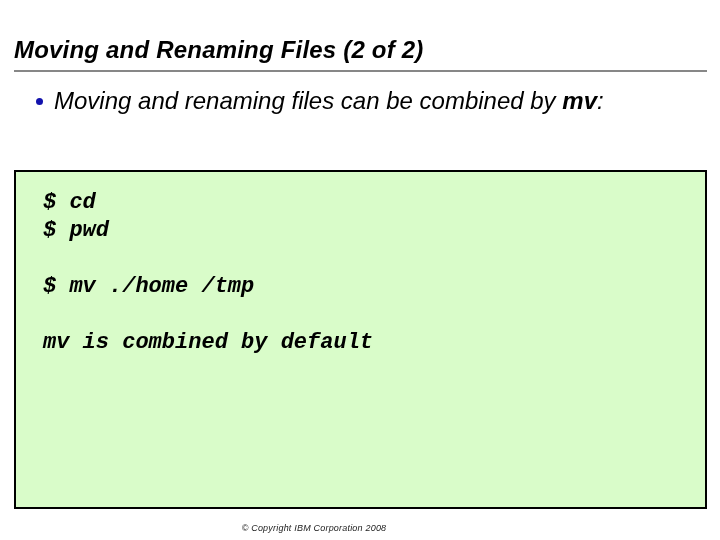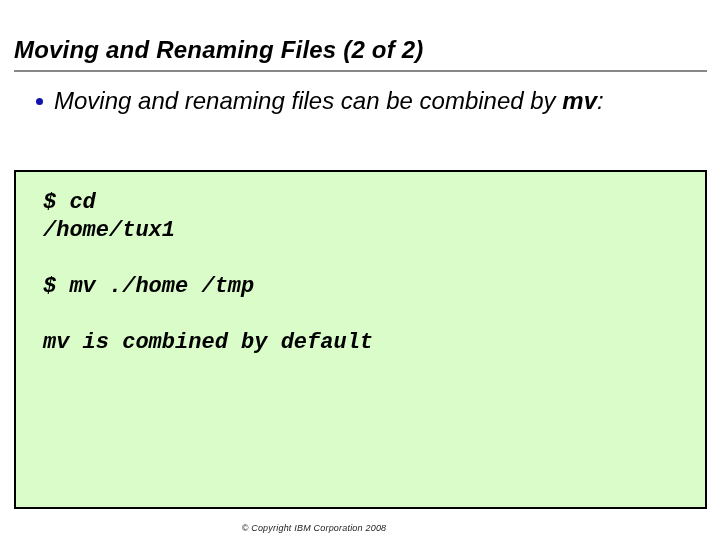--- a/index.html
+++ b/index.html
@@ -101,21 +101,21 @@
   <h1 class="slide-title">Moving and Renaming Files (2 of 2)</h1>
 
   <div class="title-divider"></div>
 
   <div class="bullet-item">
     <span class="bullet-marker"></span><span>Moving and renaming files can be combined by </span><span class="bullet-term">mv</span><span>:</span>
   </div>
 
   <div class="code-box">
     <div class="code-line">$ cd</div>
-    <div class="code-line">/home/tux1</div>
+    <div class="code-line">$ pwd</div>
     <div class="code-line"></div>
     <div class="code-line">$ mv ./home /tmp</div>
     <div class="code-line"></div>
     <div class="code-line">mv is combined by default</div>
   </div>
 
   <div class="footer-copyright">© Copyright IBM Corporation 2008</div>
 
 </div>
 

